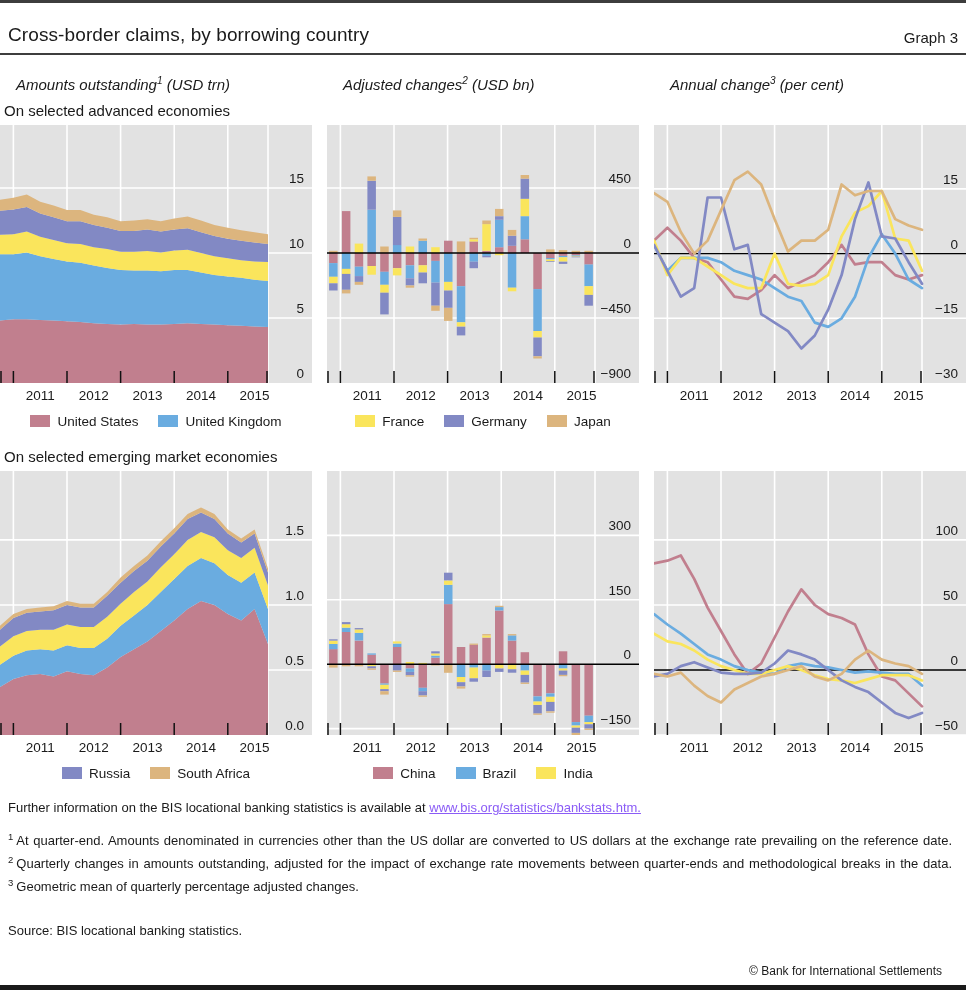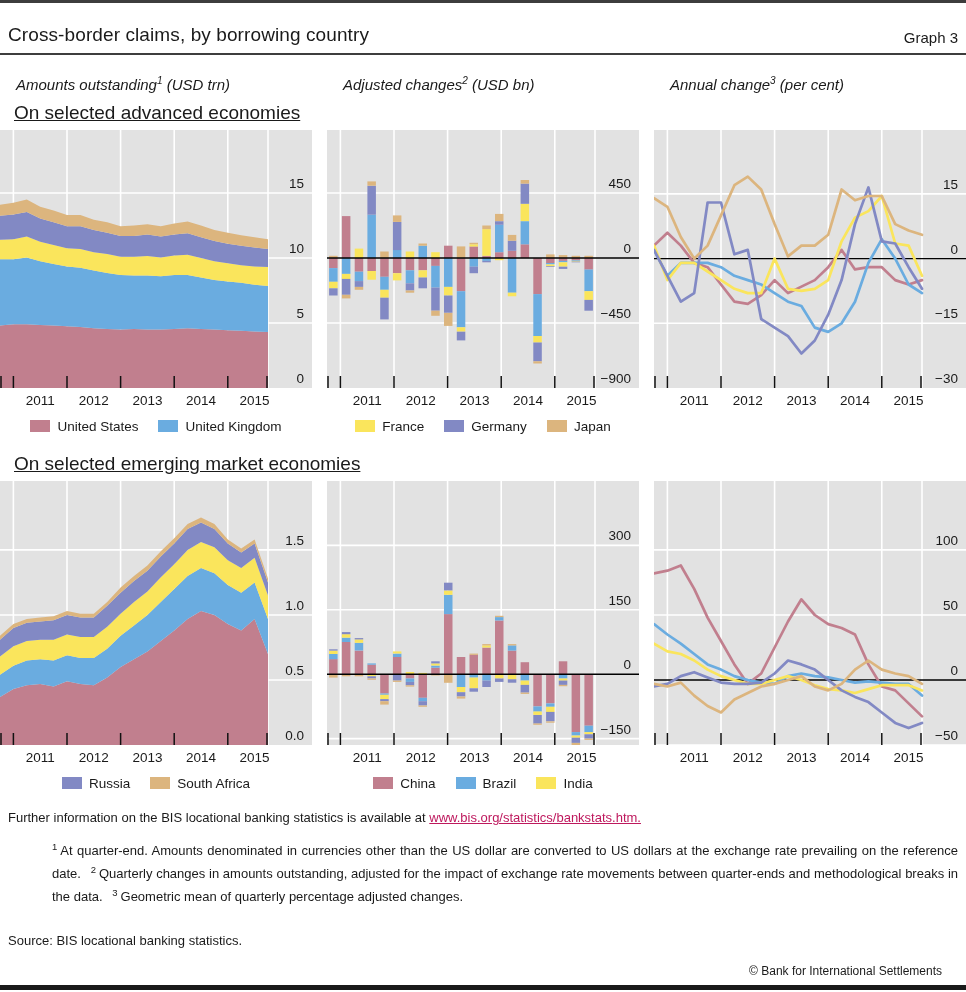--- a/index.html
+++ b/index.html
@@ -11,32 +11,32 @@
   }
   .topbar { height:3px; background:#3d3d3d; width:100%; }
   .header { padding:21px 8px 0 8px; display:flex; justify-content:space-between; align-items:flex-end; }
   .title { font-size:19px; font-weight:400; letter-spacing:0.1px; }
   .graph-label { font-size:15px; font-weight:400; }
   .rule { border-bottom:2px solid #3d3d3d; margin-top:7px; }
   .grid3 { display:grid; grid-template-columns:312px 312px 312px; column-gap:15px; }
   .colheads { margin-top:20px; padding:0 0 0 16px;font-style:italic; }
   .colhead { font-size:15px; }
   .colhead sup { font-size:10px; }
-  .caption { font-size:19px; padding-left:14px; margin-top:9px; margin-bottom:6px;text-decoration:underline; }
+  .caption { font-size:15px; padding-left:4px; margin-top:9px; margin-bottom:6px; }
   .caption2 { margin-top:16px; }
   .panels { }
   .panel svg { display:block; }
   .legendrow { margin-top:3px; min-height:22px; }
   .legend { display:flex; justify-content:center; gap:20px; align-items:center; }
   .legend-item { display:flex; align-items:center; gap:7px; font-size:13.5px; }
   .swatch { width:20px; height:12px; display:inline-block; }
   .footer { padding:0 8px; }
   .info-line { margin-top:16px; font-size:13px; }
-  .info-line a { color:#be185d; text-decoration:underline; cursor:pointer; }
-  .fn { margin-top:14px; font-size:13px; line-height:1.65; text-align:justify;margin-left:44px; }
+  .info-line a { color:#8b5cf6; text-decoration:underline; cursor:pointer; }
+  .fn { margin-top:14px; font-size:13px; line-height:1.65; text-align:justify; }
   .fn sup { font-size:9.5px; margin-right:3px; }
   .fn .fnseg { margin-right:6px; }
   .source { margin-top:26px; font-size:13px; }
   .copyright { position:absolute; right:24px; bottom:14px; font-size:12px; }
   .bottombar { position:absolute; left:0; bottom:2px; width:100%; height:5px; background:#1a1a1a; }
 </style>
 </head>
 <body>
 
 <div class="topbar"></div>

